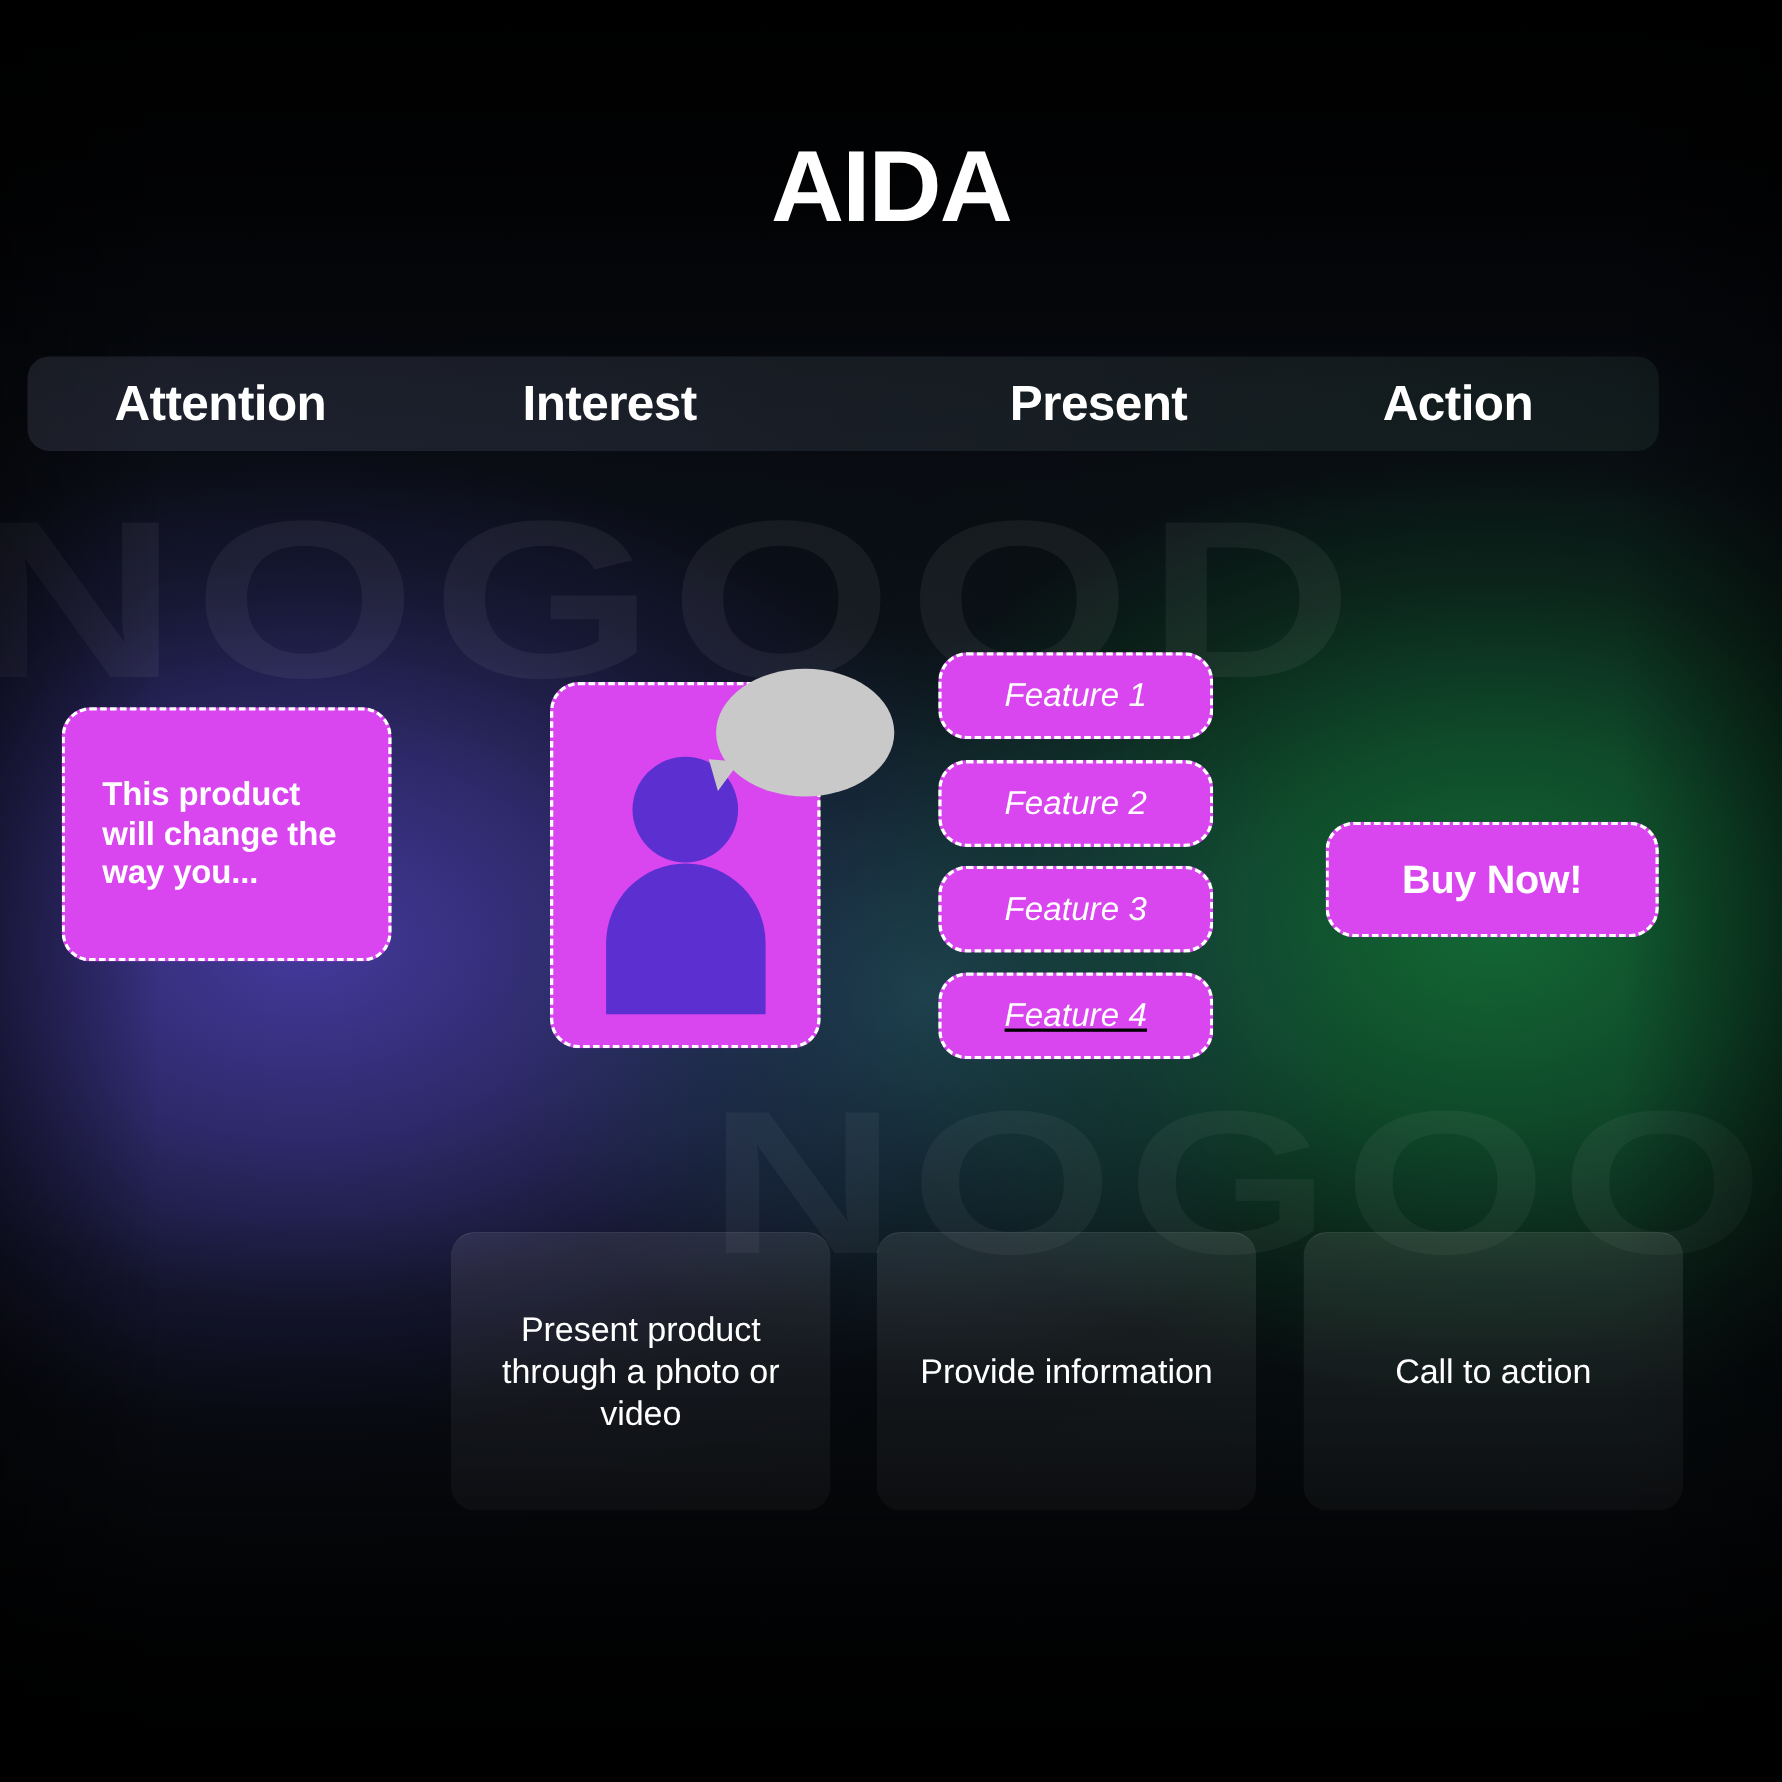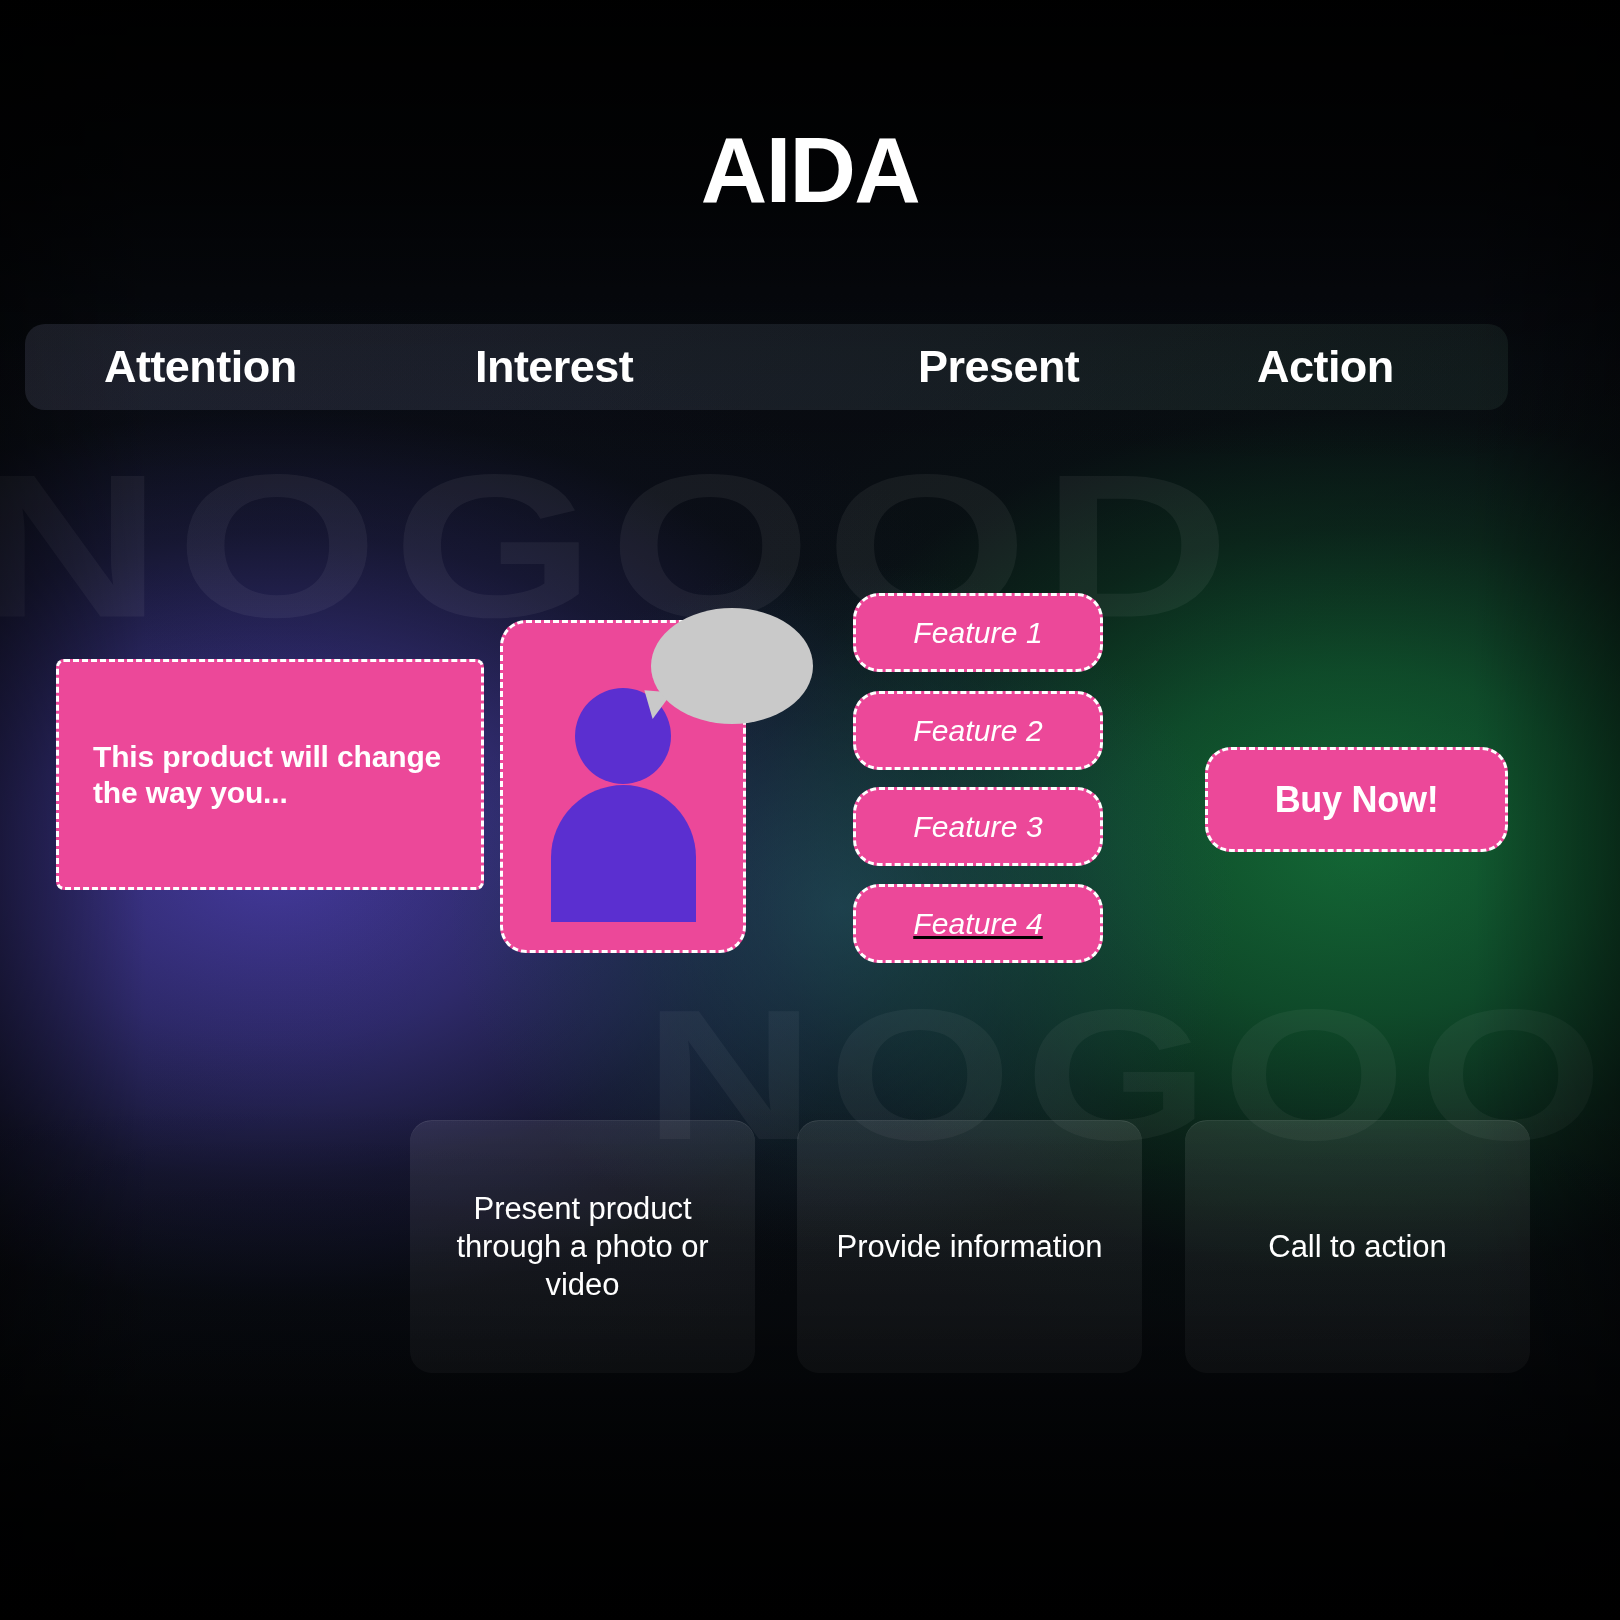--- a/index.html
+++ b/index.html
@@ -123,32 +123,32 @@
     transform: translateY(-50%);
   }
   .hi-0 { left: 79px; }
   .hi-1 { left: 450px; }
   .hi-2 { left: 893px; }
   .hi-3 { left: 1232px; }
 
   
   .dashed-card {
     position: absolute;
-    background: #ec4899;
+    background: #d946ef;
     border: 3px dashed #ffffff;
     display: flex;
     align-items: center;
   }
 
   .attention-card {
     left: 56px;
-    top: 659px;
-    width: 428px;
+    top: 643px;
+    width: 300px;
     height: 231px;
-    border-radius: 8px;
+    border-radius: 26px;
     padding: 0 34px;
   }
   .attention-text {
     color: #ffffff;
     font-size: 30px;
     font-weight: 700;
     line-height: 1.18;
     letter-spacing: -0.005em;
   }
 

